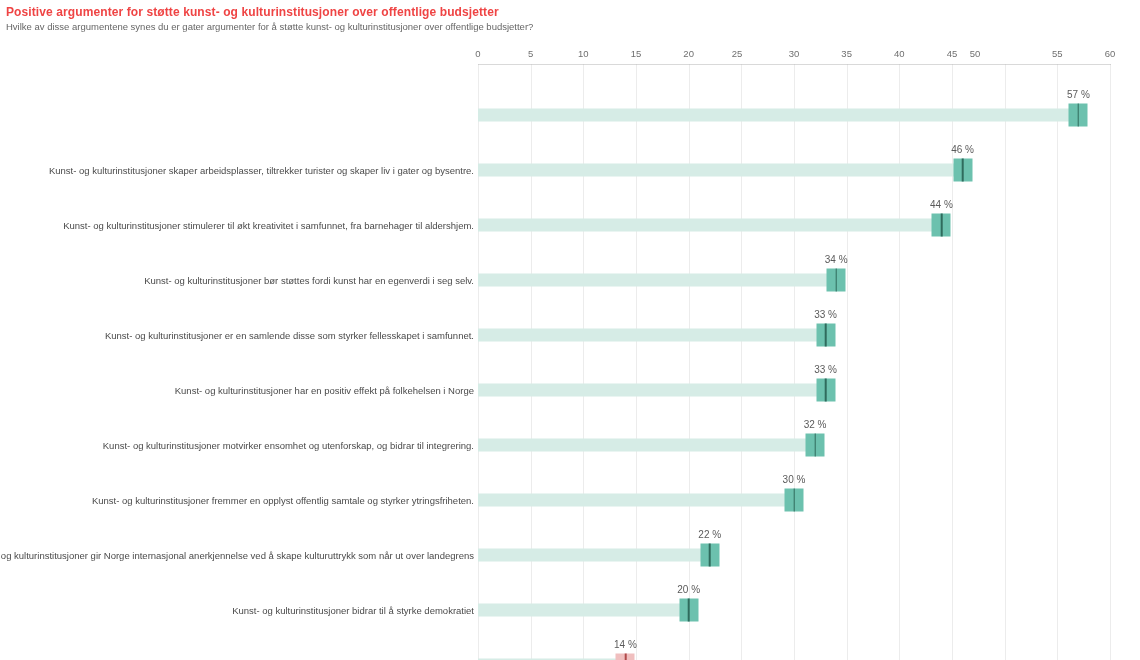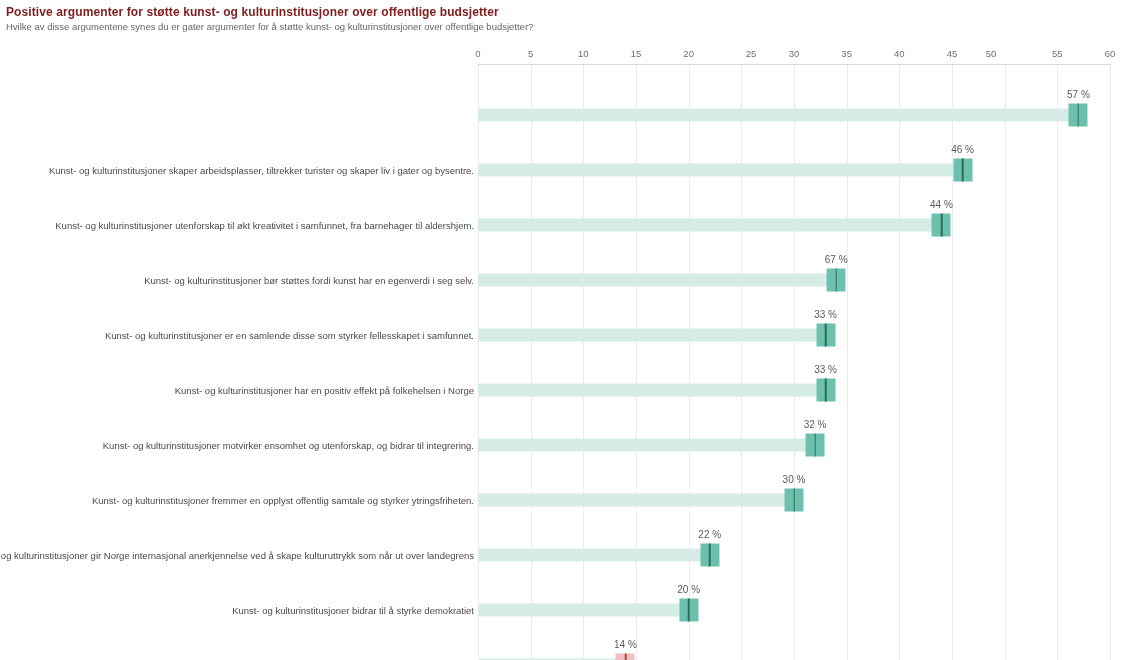--- a/index.html
+++ b/index.html
@@ -8,21 +8,21 @@
     background:#ffffff;
     font-family:"Liberation Sans", sans-serif;
     color:#333;
     overflow:hidden;
     position:relative;
   }
   #chart-root{position:relative;width:1140px;height:660px;}
 
   .title{
     position:absolute;left:6px;top:5px;
-    font-size:12px;font-weight:bold;color:#7f1d1d;
+    font-size:12px;font-weight:bold;color:#ef4444;
     letter-spacing:.1px;white-space:nowrap;
   }
   .subtitle{
     position:absolute;left:6px;top:21px;
     font-size:9.5px;font-weight:normal;color:#666;
     white-space:nowrap;
   }
 
   
   .plot{
@@ -99,26 +99,26 @@
 
   <div class="title">Positive argumenter for støtte kunst- og kulturinstitusjoner over offentlige budsjetter</div>
   <div class="subtitle">Hvilke av disse argumentene synes du er gater argumenter for å støtte kunst- og kulturinstitusjoner over offentlige budsjetter?</div>
 
   <div class="axis-area" id="axis-area">
       <div class="tick-label" style="left: 0px;">0</div>
       <div class="tick-label" style="left: 52.6667px;">5</div>
       <div class="tick-label" style="left: 105.333px;">10</div>
       <div class="tick-label" style="left: 158px;">15</div>
       <div class="tick-label" style="left: 210.667px;">20</div>
-      <div class="tick-label" style="left: 273px;">25</div>
+      <div class="tick-label" style="left: 259px;">25</div>
       <div class="tick-label" style="left: 316px;">30</div>
       <div class="tick-label" style="left: 368.667px;">35</div>
       <div class="tick-label" style="left: 421.333px;">40</div>
       <div class="tick-label" style="left: 474px;">45</div>
-      <div class="tick-label" style="left: 513px;">50</div>
+      <div class="tick-label" style="left: 497px;">50</div>
       <div class="tick-label" style="left: 579.333px;">55</div>
       <div class="tick-label" style="left: 632px;">60</div>
     </div>
   <div class="axis-line"></div>
   <div id="tick-marks">
       <div class="tick-mark" style="left: 478px;"></div>
       <div class="tick-mark" style="left: 530.667px;"></div>
       <div class="tick-mark" style="left: 583.333px;"></div>
       <div class="tick-mark" style="left: 636px;"></div>
       <div class="tick-mark" style="left: 688.667px;"></div>
@@ -158,34 +158,34 @@
         </div>
         <div class="row" style="top: 77px;">
           <div class="row-label">Kunst- og kulturinstitusjoner skaper arbeidsplasser, tiltrekker turister og skaper liv i gater og bysentre.</div>
           <div class="bar" style="width: 484.533px;"></div>
           <div class="marker" style="left: 484.533px;">
             <div class="center-line"></div>
           </div>
           <div class="value-label" style="left: 484.533px;">46 %</div>
         </div>
         <div class="row" style="top: 132px;">
-          <div class="row-label">Kunst- og kulturinstitusjoner utenforskap til økt kreativitet i samfunnet, fra barnehager til aldershjem.</div>
+          <div class="row-label">Kunst- og kulturinstitusjoner stimulerer til økt kreativitet i samfunnet, fra barnehager til aldershjem.</div>
           <div class="bar" style="width: 463.467px;"></div>
           <div class="marker" style="left: 463.467px;">
             <div class="center-line"></div>
           </div>
           <div class="value-label" style="left: 463.467px;">44 %</div>
         </div>
         <div class="row" style="top: 187px;">
           <div class="row-label">Kunst- og kulturinstitusjoner bør støttes fordi kunst har en egenverdi i seg selv.</div>
           <div class="bar" style="width: 358.133px;"></div>
           <div class="marker" style="left: 358.133px;">
             <div class="center-line"></div>
           </div>
-          <div class="value-label" style="left: 358.133px;">67 %</div>
+          <div class="value-label" style="left: 358.133px;">34 %</div>
         </div>
         <div class="row" style="top: 242px;">
           <div class="row-label">Kunst- og kulturinstitusjoner er en samlende disse som styrker fellesskapet i samfunnet.</div>
           <div class="bar" style="width: 347.6px;"></div>
           <div class="marker" style="left: 347.6px;">
             <div class="center-line"></div>
           </div>
           <div class="value-label" style="left: 347.6px;">33 %</div>
         </div>
         <div class="row" style="top: 297px;">

